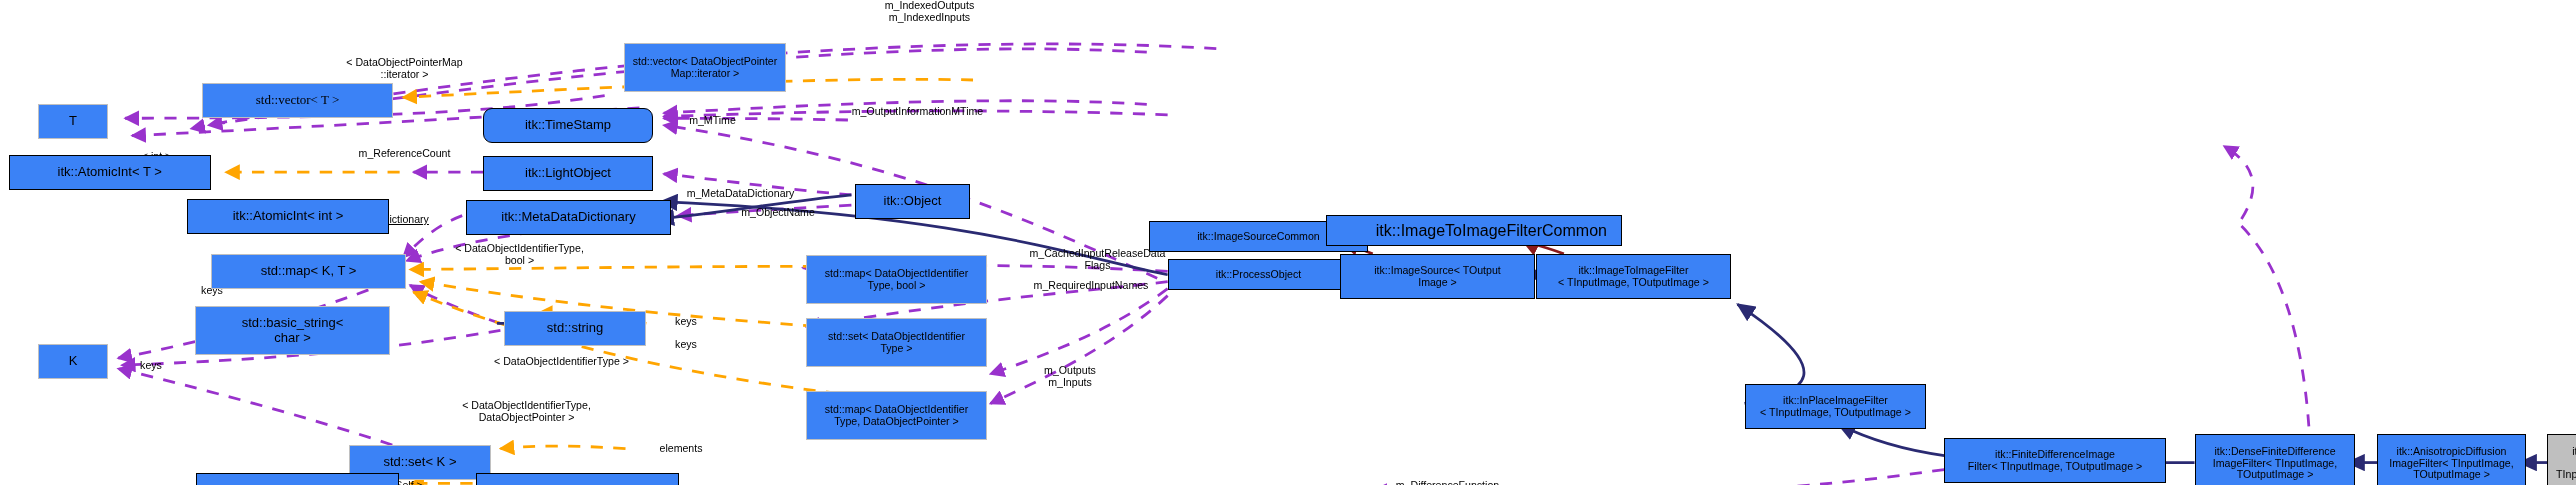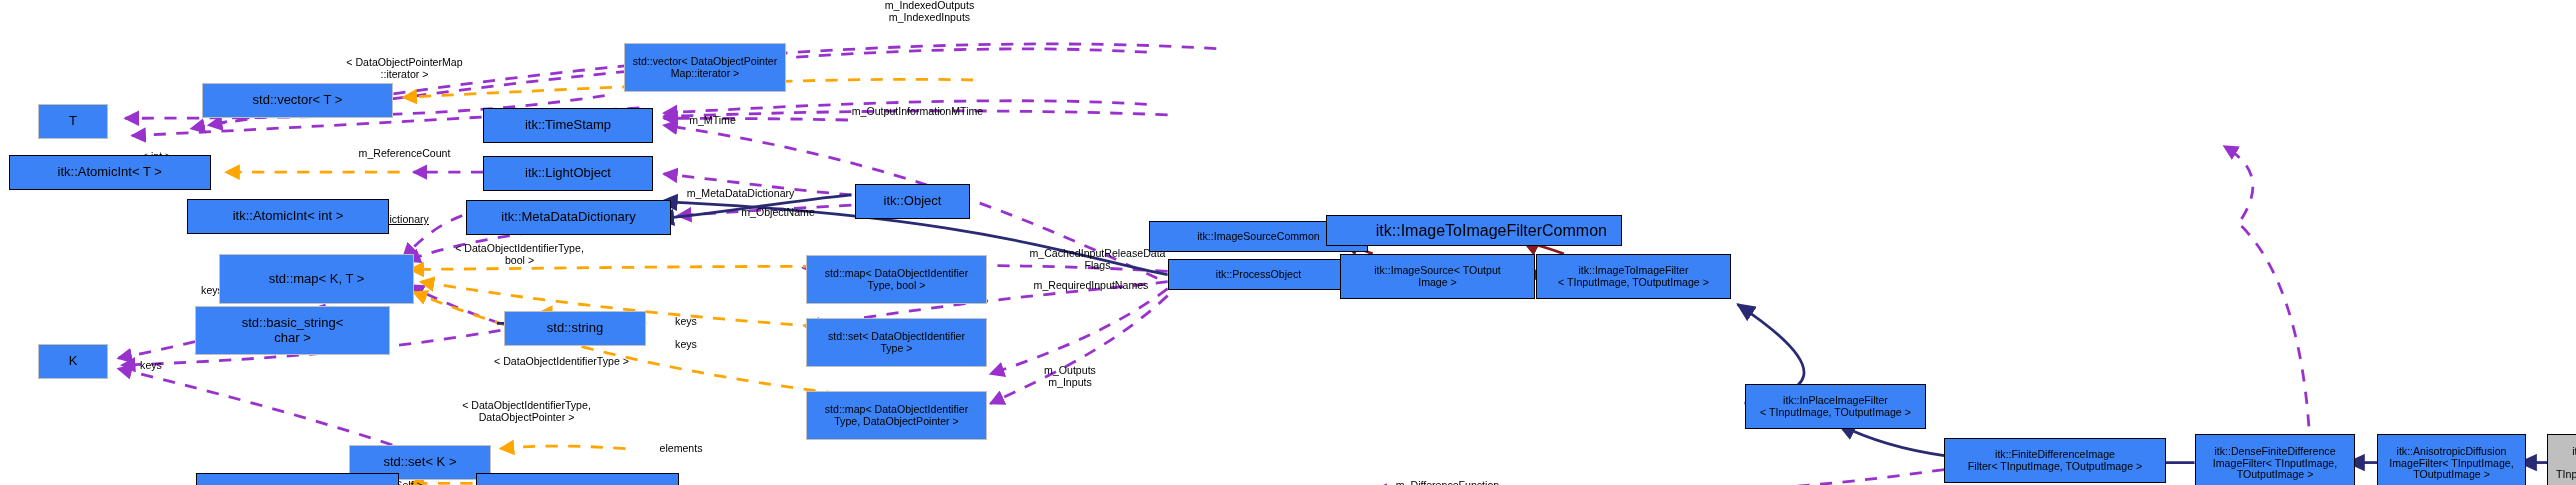--- a/index.html
+++ b/index.html
@@ -118,32 +118,32 @@
     <g id="g-common" stroke="#8b1a1a" stroke-width="1.6" fill="none" marker-end="url(#arrCommon)">
       <path d="M790,146 C780,142 775,140 772,139"></path>
       <path d="M900,146 C890,142 880,140 876,138"></path>
     </g>
   </svg>
 
   <div id="nodes-layer">
       <div class="node tmpl" style="left: 38px; top: 104px; width: 70px; height: 35px; font-size: 13px;">T</div>
       <div class="node cls" style="left: 8.7px; top: 155px; width: 202px; height: 35px; font-size: 13px;">itk::AtomicInt&lt; T &gt;</div>
       <div class="node tmpl" style="left: 38px; top: 344px; width: 70px; height: 35px; font-size: 13px;">K</div>
-      <div class="node tmpl" style="left: 202px; top: 83px; width: 191px; height: 35px; font-size: 13px;">std::vector&lt; T &gt;</div>
+      <div class="node tmpl" style="left: 202px; top: 83px; width: 191px; height: 35px; font-size: 13px; font-family: Liberation Serif, serif;">std::vector&lt; T &gt;</div>
       <div class="node cls" style="left: 187px; top: 155px; width: 202px; height: 35px; font-size: 13px; margin-top: 44px;">itk::AtomicInt&lt; int &gt;</div>
-      <div class="node tmpl" style="left: 219px; top: 254px; width: 195px; height: 50px; font-size: 13px;">std::map&lt; K, T &gt;</div>
+      <div class="node tmpl" style="left: 211px; top: 254px; width: 195px; height: 35px; font-size: 13px;">std::map&lt; K, T &gt;</div>
       <div class="node tmpl" style="left: 195px; top: 306px; width: 195px; height: 49px; font-size: 13px;">std::basic_string&lt;
 char &gt;</div>
       <div class="node tmpl" style="left: 349px; top: 445px; width: 142px; height: 35px; font-size: 13px;">std::set&lt; K &gt;</div>
       <div class="node cls" style="left: 196px; top: 473px; width: 203px; height: 49px; font-size: 13px;">itk::SmartPointer&lt;
 TObjectType &gt;</div>
       <div class="node cls" style="left: 476px; top: 473px; width: 203px; height: 49px; font-size: 13px;">itk::SmartPointer&lt;
 Self &gt;</div>
       <div class="node tmpl" style="left: 504px; top: 311px; width: 142px; height: 35px; font-size: 13px;">std::string</div>
-      <div class="node cls" style="left: 483px; top: 108px; width: 170px; height: 35px; font-size: 13px;">itk::TimeStamp</div>
+      <div class="node cls" style="left: 483px; top: 108px; width: 170px; height: 35px; font-size: 13px; border-radius: 9px;">itk::TimeStamp</div>
       <div class="node cls" style="left: 483px; top: 156px; width: 170px; height: 35px; font-size: 13px;">itk::LightObject</div>
       <div class="node cls" style="left: 466px; top: 200px; width: 205px; height: 35px; font-size: 13px;">itk::MetaDataDictionary</div>
       <div class="node tmpl" style="left: 624px; top: 43px; width: 162px; height: 49px; font-size: 10.6px;">std::vector&lt; DataObjectPointer
 Map::iterator &gt;</div>
       <div class="node cls" style="left: 855px; top: 184px; width: 115px; height: 35px; font-size: 13px;">itk::Object</div>
       <div class="node tmpl" style="left: 806px; top: 255px; width: 181px; height: 49px; font-size: 10.6px;">std::map&lt; DataObjectIdentifier
 Type, bool &gt;</div>
       <div class="node tmpl" style="left: 806px; top: 318px; width: 181px; height: 49px; font-size: 10.6px;">std::set&lt; DataObjectIdentifier
 Type &gt;</div>
       <div class="node tmpl" style="left: 806px; top: 391px; width: 181px; height: 49px; font-size: 10.6px;">std::map&lt; DataObjectIdentifier

